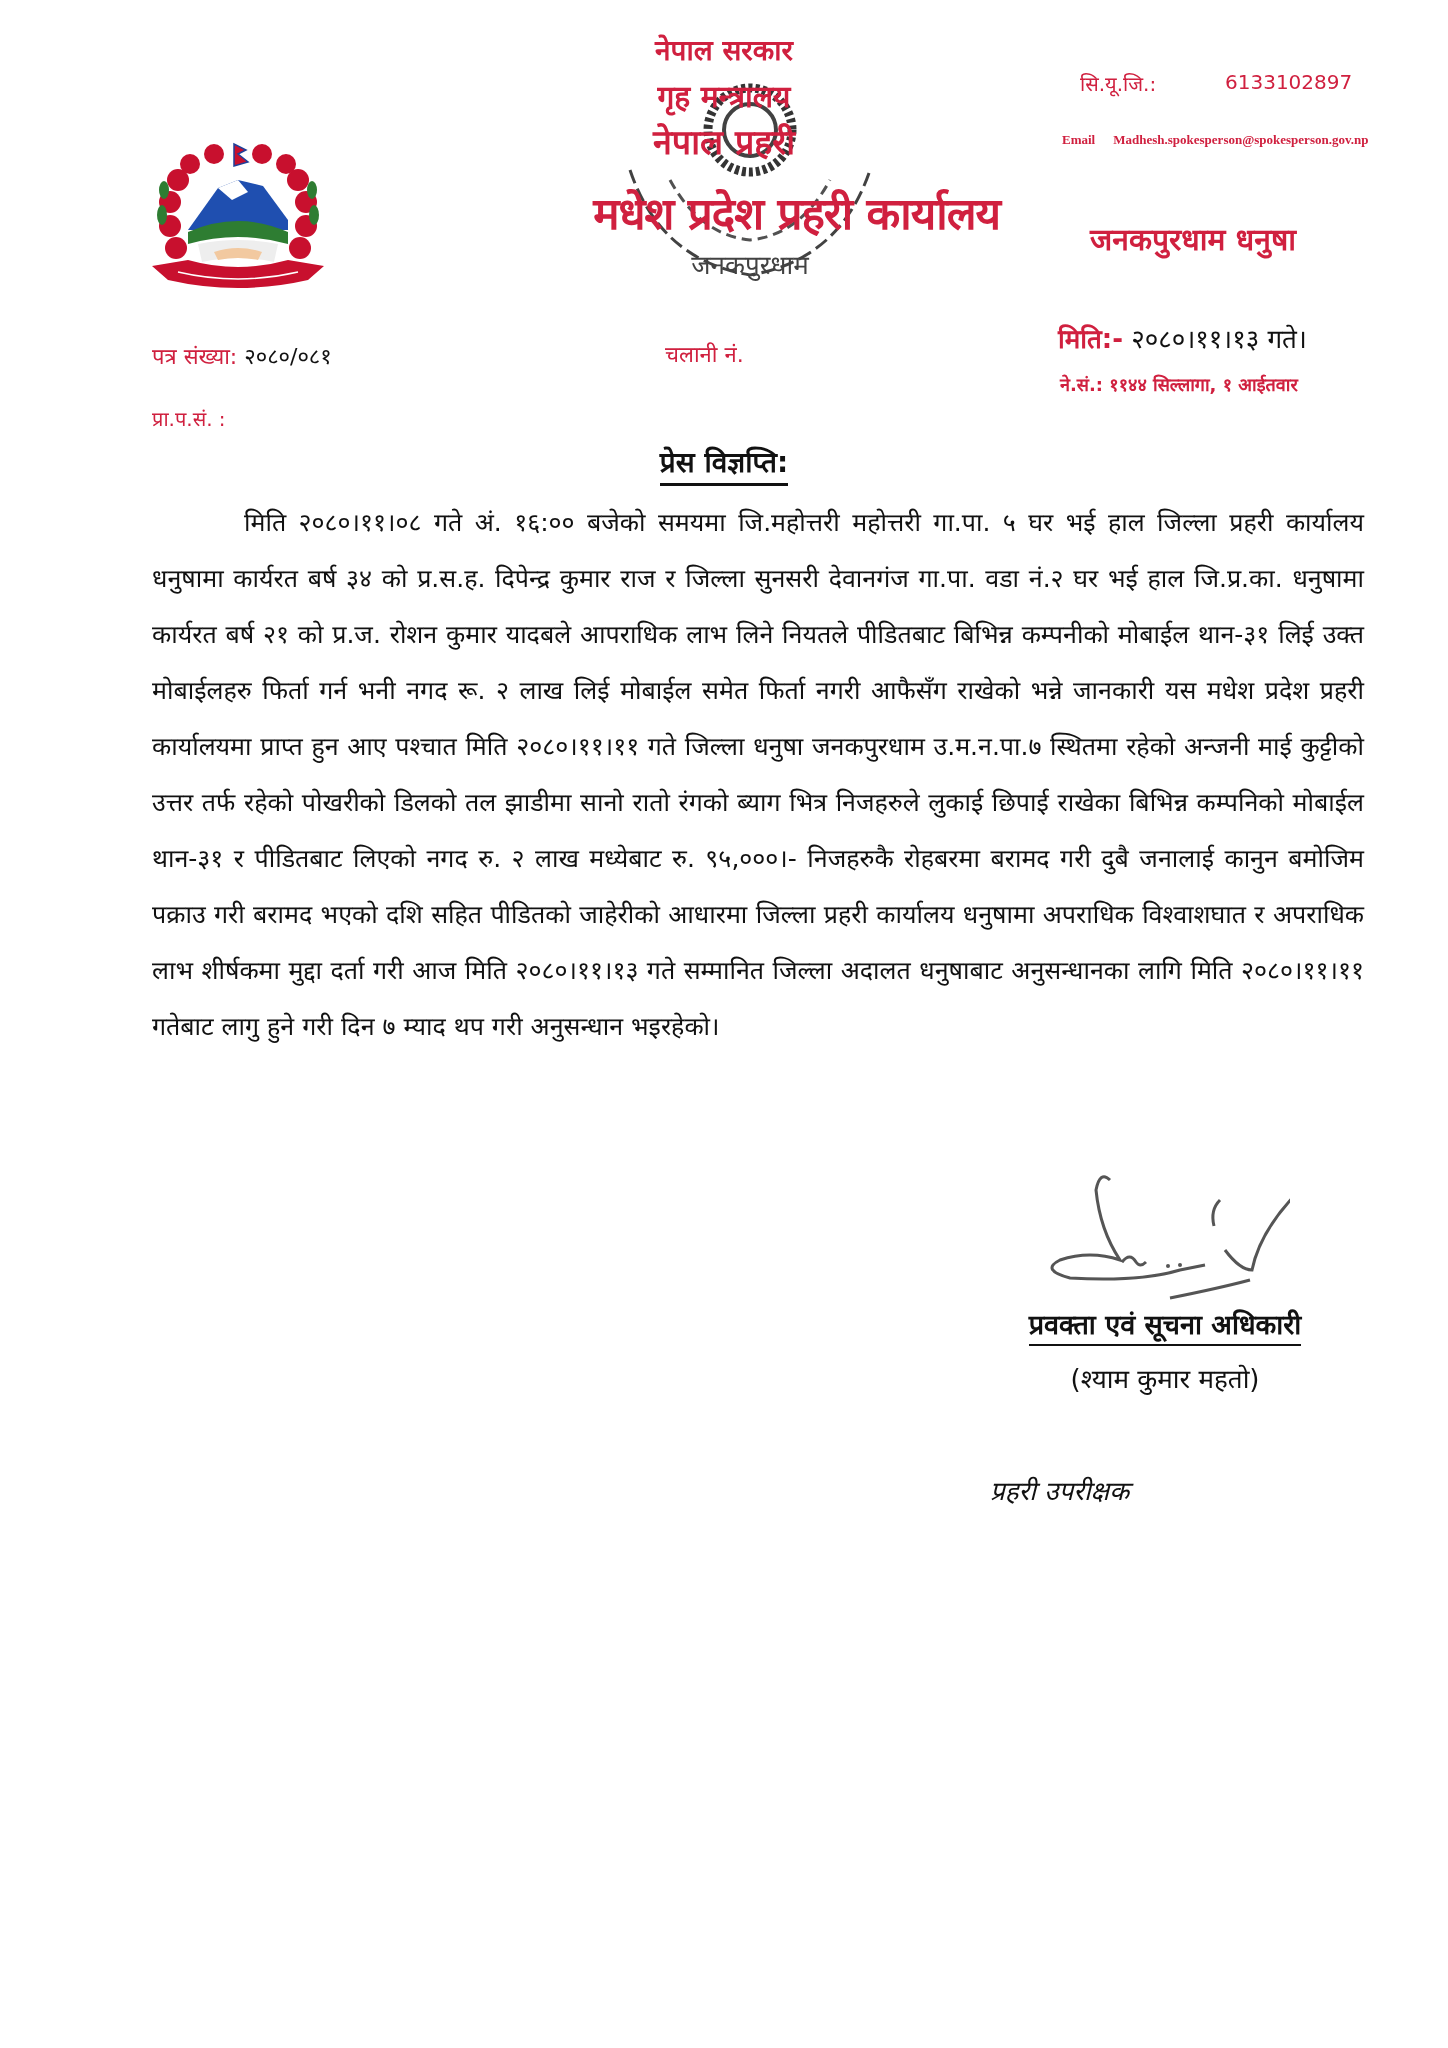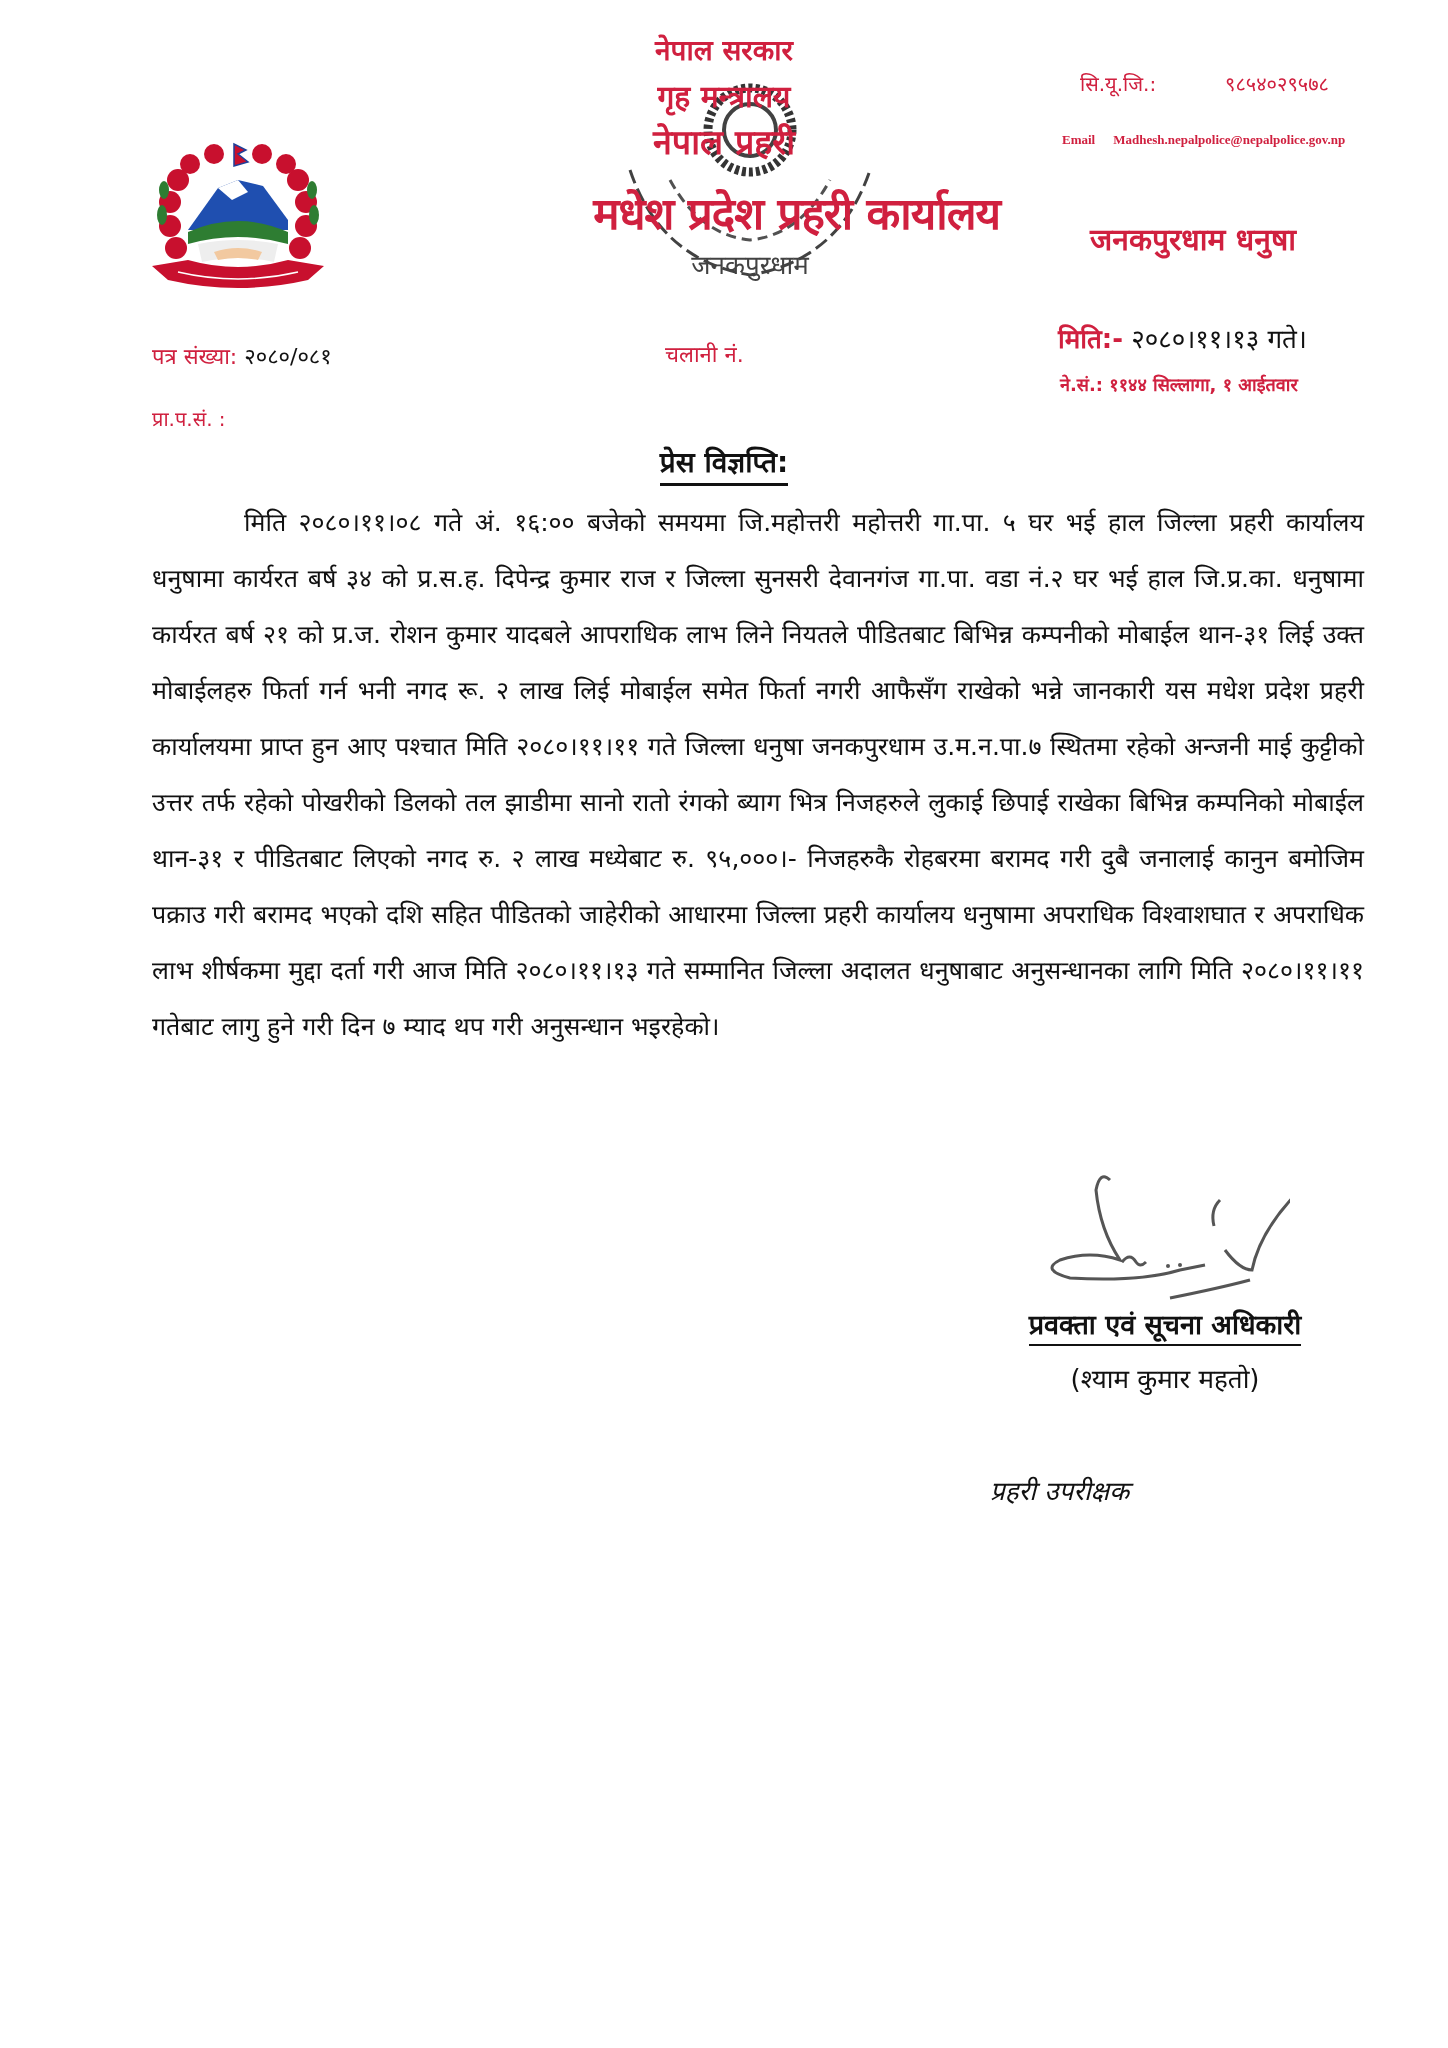--- a/index.html
+++ b/index.html
@@ -109,23 +109,23 @@
     <text x="150" y="214" text-anchor="middle" font-family="DejaVu Sans, sans-serif" font-size="26" fill="#222">जनकपुरधाम</text>
   </svg>
 </div>
 
 <div class="abs hdr-line hdr1 red">नेपाल सरकार</div>
 <div class="abs hdr-line hdr2 red">गृह मन्त्रालय</div>
 <div class="abs hdr-line hdr3 red">नेपाल प्रहरी</div>
 <div class="abs hdr-line hdr4 red">मधेश प्रदेश प्रहरी कार्यालय</div>
 
 <div class="abs cug-label red">सि.यू.जि.:</div>
-<div class="abs cug-value red">९८५४०२९५७८</div>
+<div class="abs cug-value red">6133102897</div>
 <div class="abs email red">
-  <span>Email</span><span class="gap"></span><span>Madhesh.nepalpolice@nepalpolice.gov.np</span>
+  <span>Email</span><span class="gap"></span><span>Madhesh.spokesperson@spokesperson.gov.np</span>
 </div>
 <div class="abs place red">जनकपुरधाम धनुषा</div>
 
 <div class="abs patra red">
   <span>पत्र संख्या:</span>
   <span class="val">२०८०/०८१</span>
 </div>
 <div class="abs chalani red">चलानी नं.</div>
 <div class="abs pps red">प्रा.प.सं. :</div>
 <div class="abs miti red">

